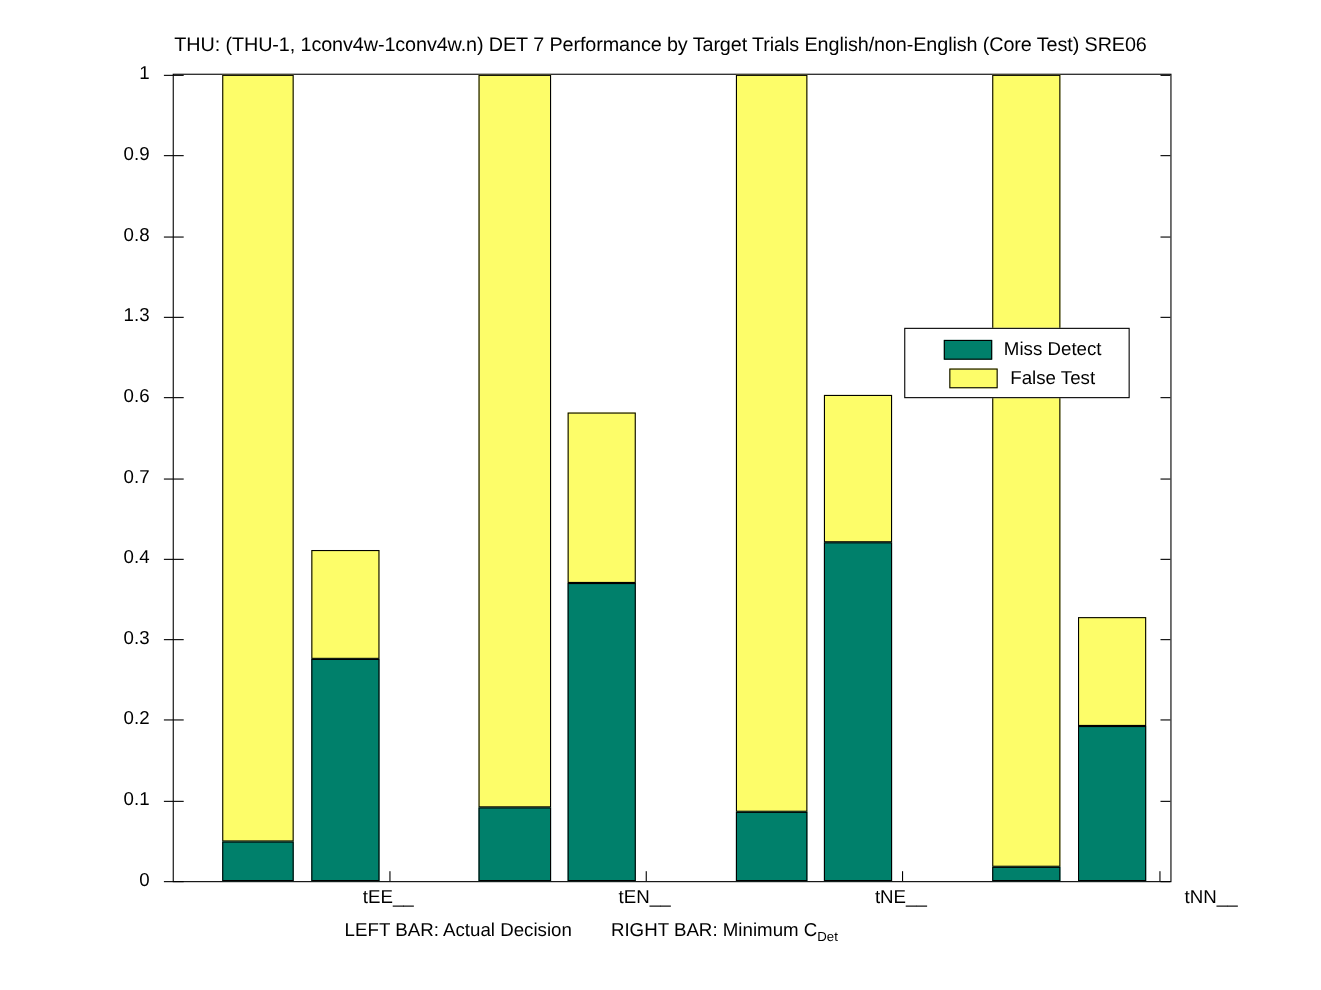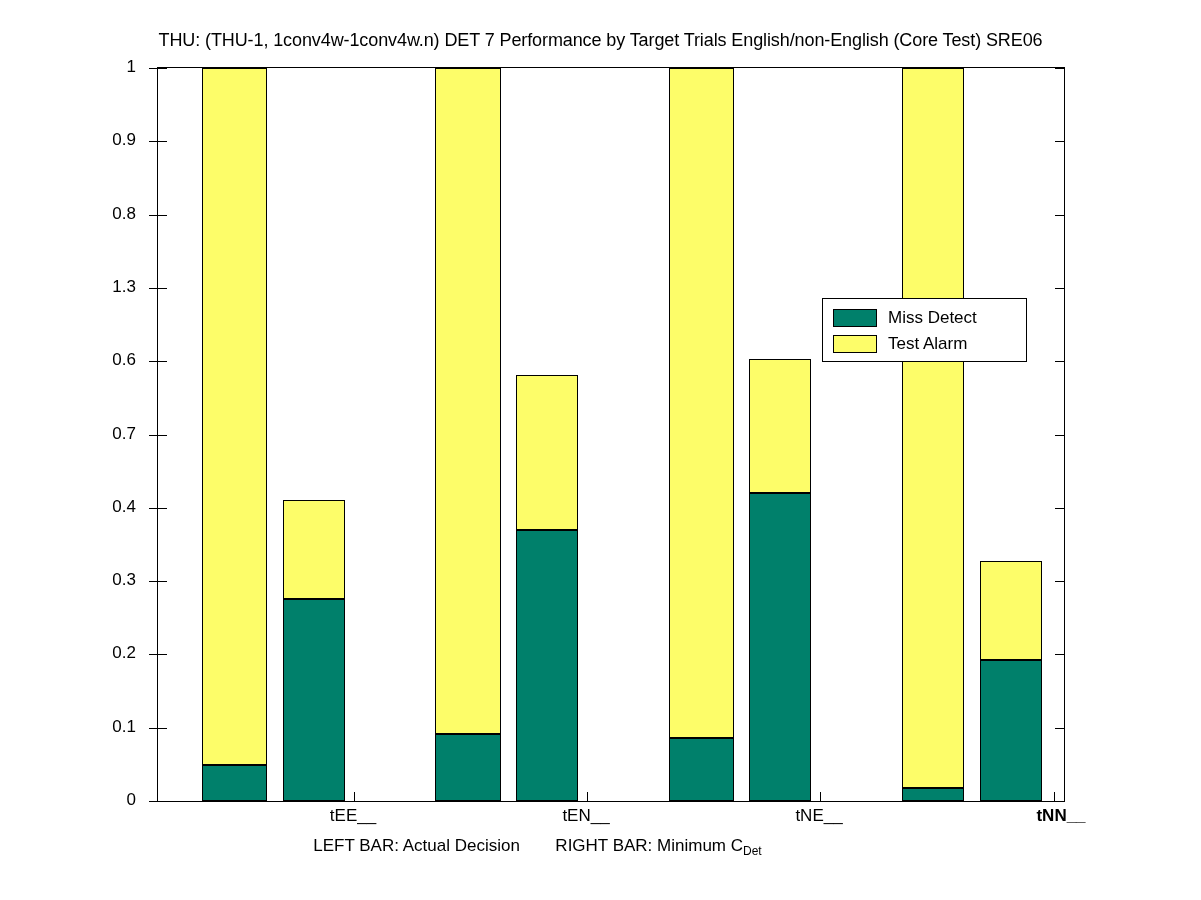--- a/index.html
+++ b/index.html
@@ -133,20 +133,21 @@
     height: 64px;
     background: #ffffff;
     border: 1.5px solid #000000;
     box-sizing: border-box;
     padding: 6px 0 0 10px;
   }
   .legend-row {
     display: flex;
     align-items: center;
     height: 26px;
+    justify-content: center;
   }
   .legend-swatch {
     width: 44px;
     height: 18px;
     border: 1.4px solid #000000;
     box-sizing: border-box;
     margin-right: 11px;
   }
   .legend-label {
     font-size: 17px;
@@ -245,33 +246,33 @@
       <div class="ylabel" style="top: 360.2px;">0.6</div>
       <div class="ylabel" style="top: 286.9px;">1.3</div>
       <div class="ylabel" style="top: 213.6px;">0.8</div>
       <div class="ylabel" style="top: 140.3px;">0.9</div>
       <div class="ylabel" style="top: 67px;">1</div>
     </div>
   <div id="x-axis-labels">
       <div class="xlabel" style="left: 353px;">tEE__</div>
       <div class="xlabel" style="left: 586px;">tEN__</div>
       <div class="xlabel" style="left: 819px;">tNE__</div>
-      <div class="xlabel" style="left: 1061px; font-weight: bold;">tNN__</div>
+      <div class="xlabel" style="left: 1101px;">tNN__</div>
     </div>
 
   <div id="caption">
     <span>LEFT BAR: Actual Decision</span>
     <span class="gap"></span>
     <span>RIGHT BAR: Minimum C</span><sub>Det</sub>
   </div>
 
   <div id="legend">
     <div class="legend-row">
       <span class="legend-swatch" style="background: rgb(0, 128, 107);"></span>
       <span class="legend-label">Miss Detect</span>
     </div>
     <div class="legend-row">
       <span class="legend-swatch" style="background: rgb(253, 253, 105);"></span>
-      <span class="legend-label">Test Alarm</span>
+      <span class="legend-label">False Test</span>
     </div>
   </div>
 
 </div>
 
 </body></html>

